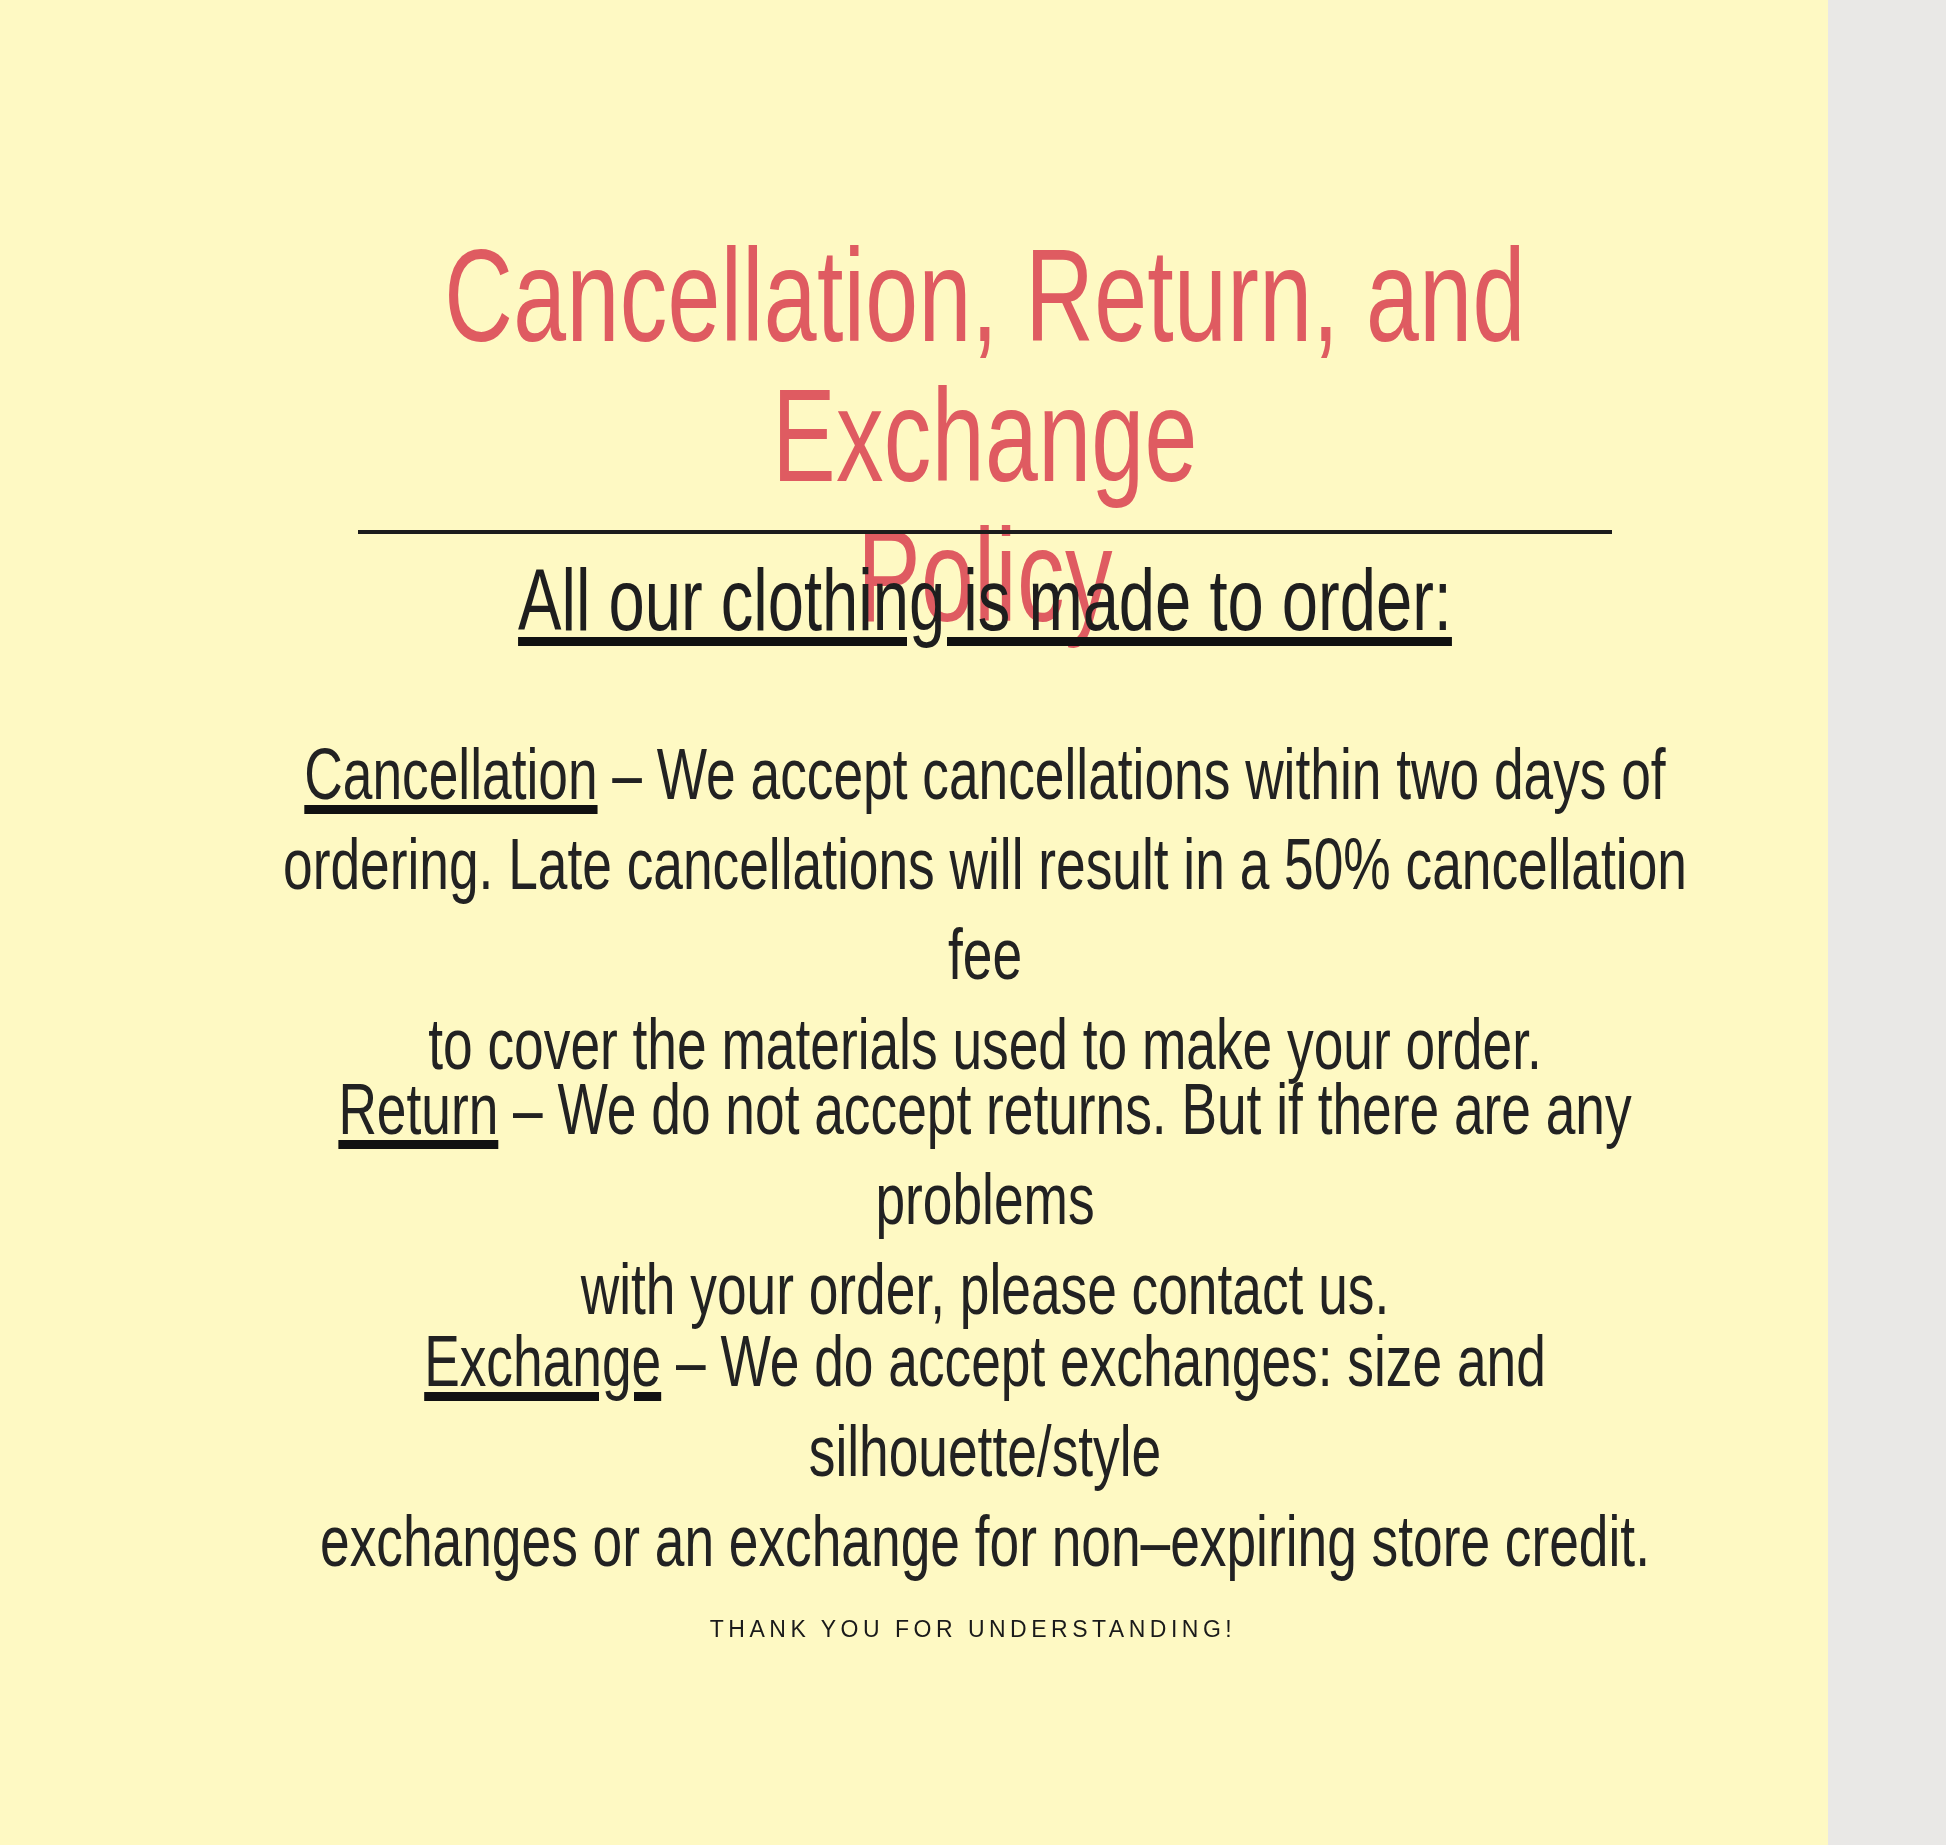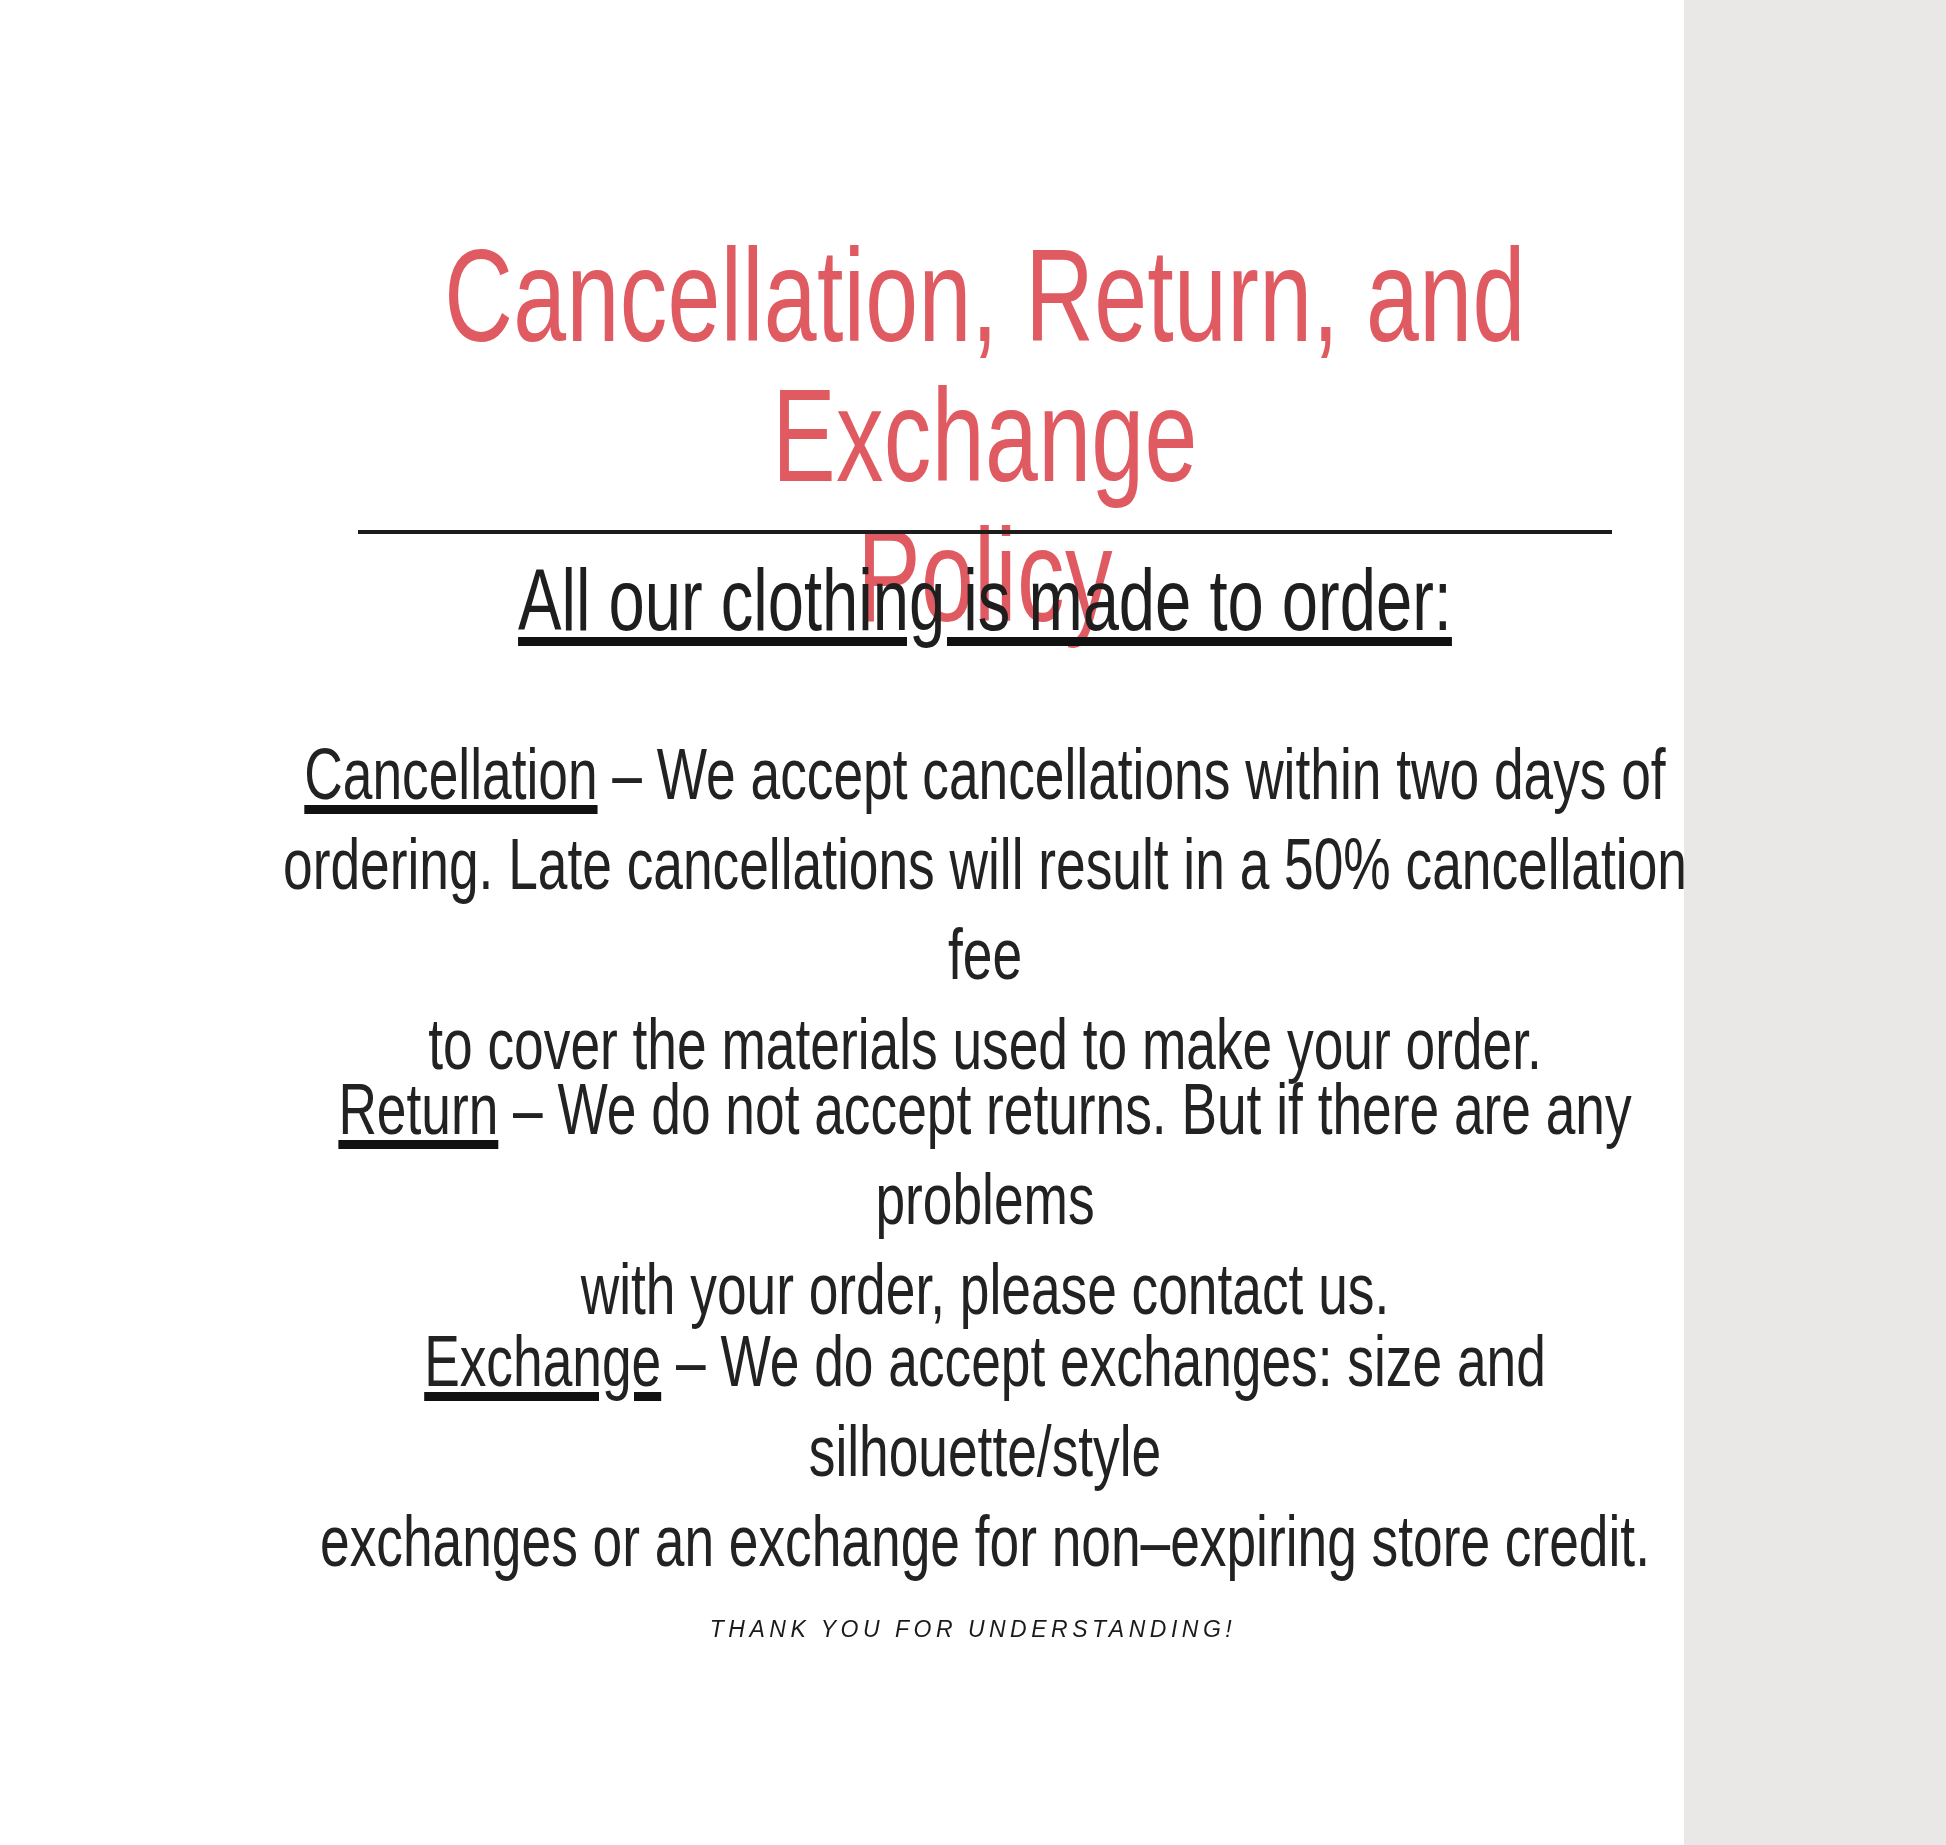--- a/index.html
+++ b/index.html
@@ -2,23 +2,23 @@
 <html><head>
 <meta charset="utf-8">
 <style>
   html, body {
     margin: 0;
     padding: 0;
     background: #e9e8e6;
   }
   .poster {
     position: relative;
-    width: 1684px;
+    width: 1828px;
     height: 1845px;
-    background: #ffffff;
+    background: #fef9c3;
     overflow: hidden;
     font-family: "Liberation Sans", sans-serif;
     color: #1f1f1f;
   }
   .center-block {
     position: absolute;
     left: 12px;
     width: 1946px;
     text-align: center;
     margin: 0;
@@ -85,21 +85,20 @@
     top: 1611px;
     left: 0;
     width: 1946px;
     text-align: center;
     color: #1a1a1a;
   }
   .footer-line-1 {
     font-size: 23px;
     line-height: 36px;
     letter-spacing: 4.5px;
-    font-style: italic;
   }
   .footer-line-2 {
     font-size: 22px;
     line-height: 36px;
     letter-spacing: 3px;
   }
 </style>
 </head>
 <body>
 

